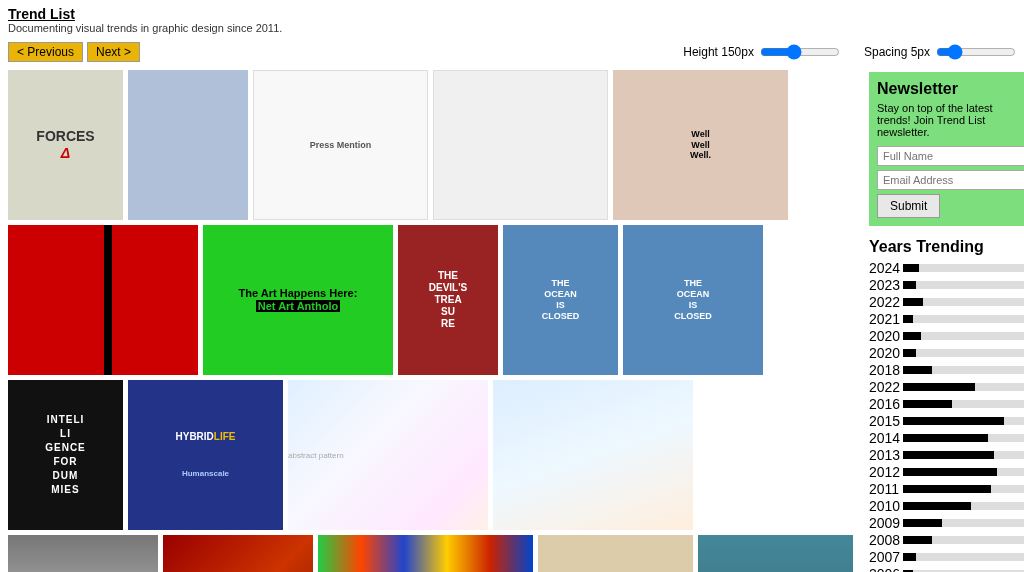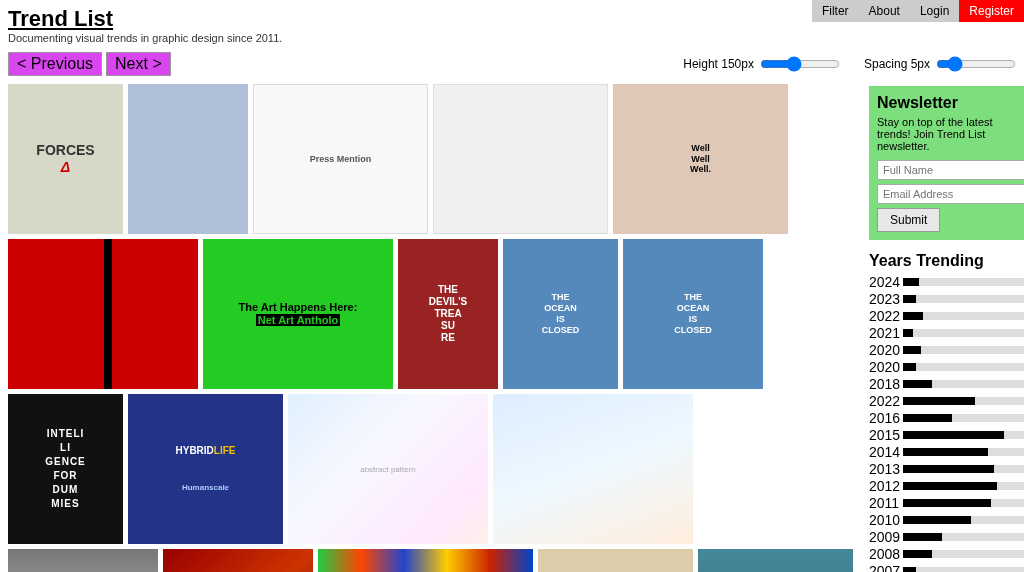--- a/index.html
+++ b/index.html
@@ -1,27 +1,27 @@
 <!DOCTYPE html>
 <html><head>
   <meta charset="utf-8">
   <style>
     * { margin: 0; padding: 0; box-sizing: border-box; }
     body { font-family: Arial, sans-serif; font-size: 12px; background: #fff; }
 
     
     #header { padding: 6px 8px 4px; }
-    #header h1 { font-size: 22px; font-weight: bold; text-decoration: underline; display: inline; cursor: pointer; }
+    #header h1 { font-size: 14px; font-weight: bold; text-decoration: underline; display: inline; cursor: pointer; }
     #header p { font-size: 11px; color: #333; }
 
     
     #navbar { display: flex; align-items: center; padding: 4px 8px; gap: 8px; }
     #navbar .nav-btns { display: flex; gap: 4px; }
     .nav-btn {
-      padding: 2px 8px; font-size: 16px; background: #d946ef; border: 1px solid #999; cursor: pointer;
+      padding: 2px 8px; font-size: 12px; background: #eab308; border: 1px solid #999; cursor: pointer;
     }
 
     
     #controls { display: flex; align-items: center; gap: 24px; margin-left: auto; }
     .slider-group { display: flex; align-items: center; gap: 6px; font-size: 12px; }
     input[type=range] { width: 80px; }
 
     
     #top-buttons { position: absolute; top: 0; right: 0; display: flex; }
     .top-btn {
@@ -96,26 +96,20 @@
     .r4i1 { width: 150px; }
     .r4i2 { width: 150px; }
     .r4i3 { width: 215px; }
     .r4i4 { width: 155px; }
   </style>
 </head>
 <body>
 
 <div style="position:relative;">
 
-  <div id="top-buttons">
-    <button class="top-btn">Filter</button>
-    <button class="top-btn">About</button>
-    <button class="top-btn login">Login</button>
-    <button class="top-btn register">Register</button>
-  </div>
 
   <div id="header">
     <h1>Trend List</h1>
     <p>Documenting visual trends in graphic design since 2011.</p>
   </div>
 
   <div id="navbar">
     <div class="nav-btns">
       <button class="nav-btn">&lt; Previous</button>
       <button class="nav-btn">Next &gt;</button>
@@ -173,21 +167,21 @@
       </div>
 
       <div class="grid-row">
         <div class="grid-img r3i1" style="background:#111;">
           <div class="img-text" style="font-size:10px;color:#fff;letter-spacing:1px;line-height:1.4;">INTELI<br>LI<br>GENCE<br>FOR<br>DUM<br>MIES</div>
         </div>
         <div class="grid-img r3i2" style="background:#223388;">
           <div class="img-text" style="font-size:10px;">HYBRID<span style="color:#f0c000;">LIFE</span><br><br><br><span style="font-size:8px;color:#aaccff;">Humanscale</span></div>
         </div>
         <div class="grid-img r3i3" style="background:#e8f4ff;position:relative;">
-          <div style="width:100%;height:100%;background:linear-gradient(135deg,#e0f0ff 0%,#f8f8ff 40%,#ffe8ff 80%,#fff0e8 100%);display:flex;align-items:center;justify-content:center;">
+          <div style="width:100%;height:100%;background:linear-gradient(135deg,#e0f0ff 0%,#f8f8ff 40%,#ffe8ff 80%,#fff0e8 100%);display:flex;align-items:center;">
             <div style="font-size:8px;color:#aaa;text-align:center;">abstract pattern</div>
           </div>
         </div>
         <div class="grid-img r3i4" style="background:#ddeeff;">
           <div style="width:100%;height:100%;background:linear-gradient(160deg,#ddeeff 0%,#eef8ff 50%,#ffeedd 100%);"></div>
         </div>
       </div>
 
       <div class="grid-row">
         <div class="grid-img r4i1" style="background:#999;">

